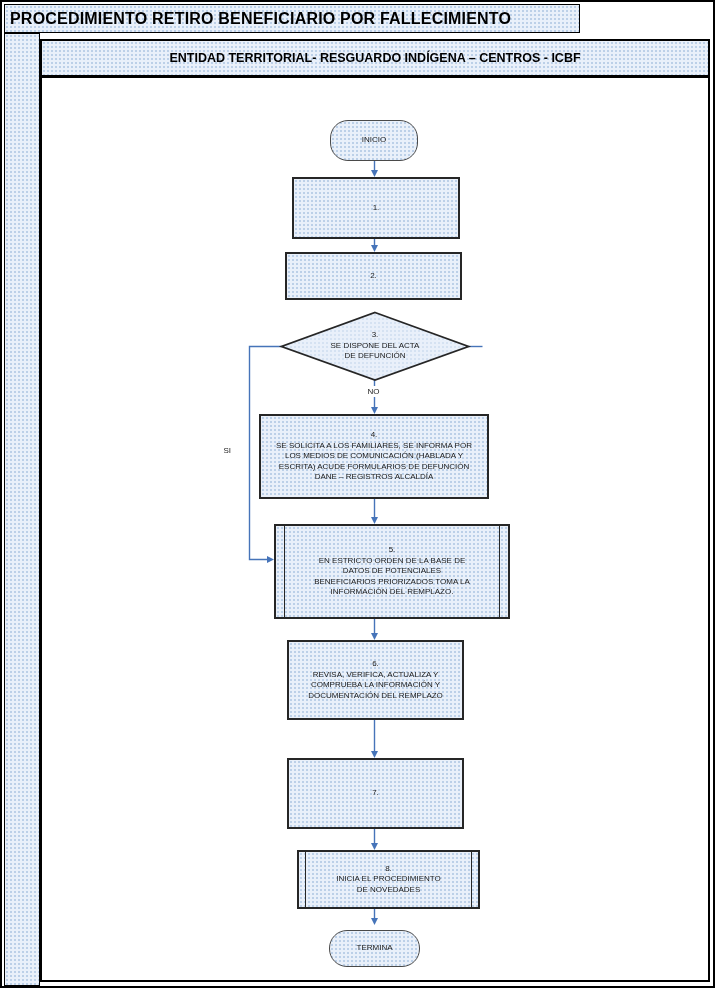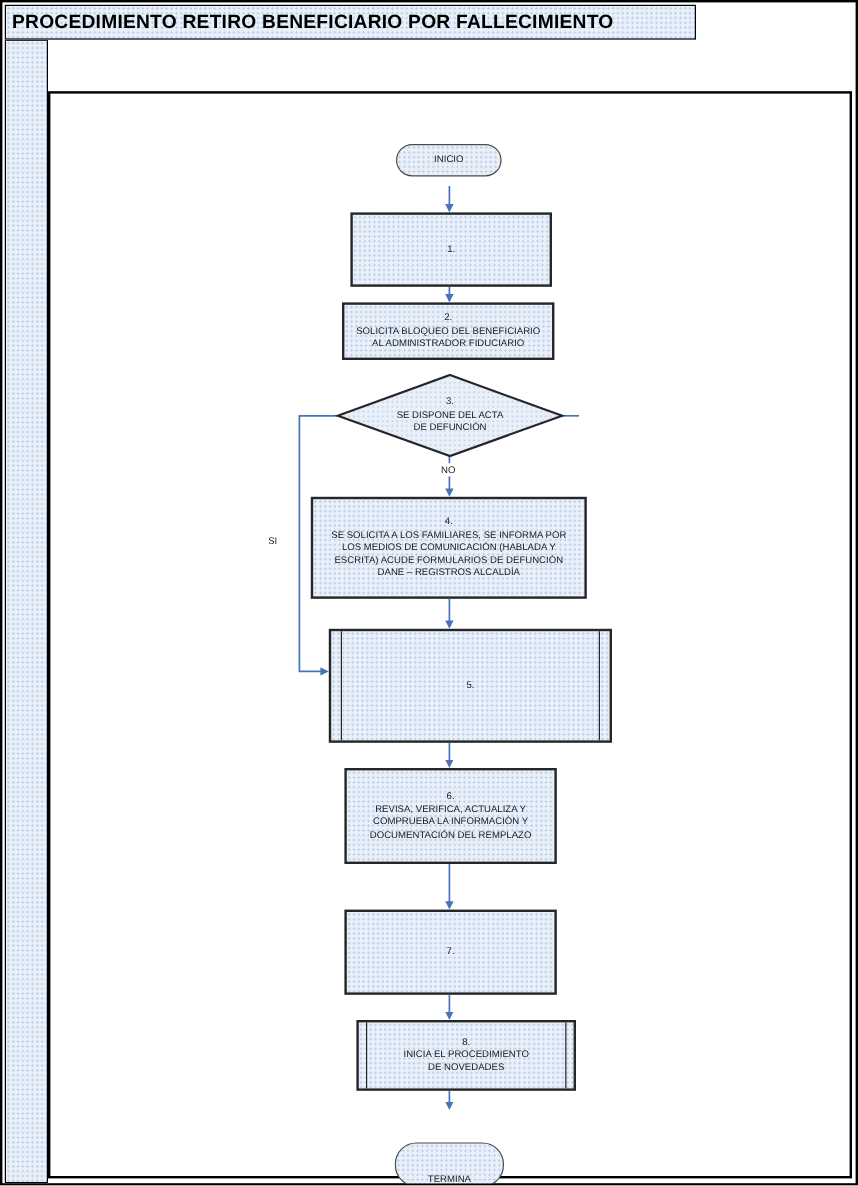--- a/index.html
+++ b/index.html
@@ -49,46 +49,49 @@
   }
   .predef-bar{
     position:absolute;top:0;bottom:0;width:0;
     border-left:1.5px solid #262626;
   }
   .edge-label{
     position:absolute;font-size:8px;color:#222;background:#fff;
     line-height:11px;text-align:center;
   }
   
-  #node-start{left:328px;top:118px;width:88px;height:27px;}
+  #node-start{left:328px;top:118px;width:88px;height:41px;}
   #node-1{left:290px;top:175px;width:168px;height:62px;padding:0 32px;}
   #node-2{left:283px;top:250px;width:177px;height:48px;padding:0 3px;}
   #node-3-text{left:323px;top:326px;width:100px;height:36px;display:flex;flex-direction:column;
     align-items:center;justify-content:center;text-align:center;font-size:8px;line-height:10.5px;}
   #node-3-text .txt{white-space:pre-line;}
   #node-4{left:257px;top:412px;width:230px;height:85px;padding:0 6px;}
   #node-5{left:272px;top:522px;width:200px;height:91px;padding:0 16px;position:absolute;}
   #node-6{left:285px;top:638px;width:177px;height:80px;padding:0 16px;}
   #node-7{left:285px;top:756px;width:177px;height:71px;padding:0 8px;}
   #node-8{left:295px;top:848px;width:155px;height:55px;padding:0 12px;position:absolute;}
-  #node-end{left:327px;top:950px;width:91px;height:37px;justify-content:flex-end;}
+  #node-end{left:327px;top:928px;width:91px;height:37px;}
   #label-no{left:358px;top:384px;width:27px;}
   #label-si{left:210px;top:443px;width:19px;text-align:right;}
 </style>
 </head>
 <body>
 
 <div id="page">
 
   <div id="title-bar" class="abs dotted">
     <span>PROCEDIMIENTO RETIRO BENEFICIARIO POR FALLECIMIENTO</span>
   </div>
 
   <div id="left-lane" class="abs dotted"></div>
 
+  <div id="lane-header" class="abs dotted">
+    <span>ENTIDAD TERRITORIAL- RESGUARDO INDÍGENA – CENTROS - ICBF</span>
+  </div>
 
   <div id="canvas" class="abs"></div>
 
   <svg id="connector-layer" class="abs" viewBox="0 0 715 988">
     <defs>
       <pattern id="dots" width="4" height="4" patternUnits="userSpaceOnUse">
         <rect width="4" height="4" fill="#e9f0fa"></rect>
         <circle cx="1" cy="1" r="0.8" fill="#bcd0e8"></circle>
       </pattern>
       <marker id="arrowhead" markerUnits="userSpaceOnUse" markerWidth="8" markerHeight="8" refX="1" refY="3.5" orient="auto">
@@ -113,42 +116,44 @@
   <div id="node-start" class="abs node terminator dotted">
     <span class="txt">INICIO</span>
   </div>
 
   <div id="node-1" class="abs node proc dotted">
     <span class="num">1.</span>
   </div>
 
   <div id="node-2" class="abs node proc dotted">
     <span class="num">2.</span>
-    <span class="txt">SOLICITA BLOQUEO DEL BENEFICIARIO
-AL ADMINISTRADOR FIDUCIARIO</span>
   </div>
 
   <div id="node-3-text" class="abs">
     <span class="num">3.</span>
     <span class="txt">SE DISPONE DEL ACTA
 DE DEFUNCIÓN</span>
   </div>
 
   <div id="node-4" class="abs node proc dotted">
     <span class="num">4.</span>
     <span class="txt">SE SOLICITA A LOS FAMILIARES, SE INFORMA POR
 LOS MEDIOS DE COMUNICACIÓN (HABLADA Y
 ESCRITA) ACUDE FORMULARIOS DE DEFUNCIÓN
 DANE – REGISTROS ALCALDÍA</span>
   </div>
 
   <div id="node-5" class="node proc dotted">
     <div class="predef-bar" style="left:8px;"></div>
     <div class="predef-bar" style="right:8px;"></div>
     <span class="num">5.</span>
+    <span class="txt">EN ESTRICTO ORDEN DE LA BASE DE
+DATOS DE POTENCIALES
+BENEFICIARIOS PRIORIZADOS TOMA LA
+INFORMACIÓN DEL REMPLAZO.</span>
   </div>
 
   <div id="node-6" class="abs node proc dotted">
     <span class="num">6.</span>
     <span class="txt">REVISA, VERIFICA, ACTUALIZA Y
 COMPRUEBA LA INFORMACIÓN Y
 DOCUMENTACIÓN DEL REMPLAZO</span>
   </div>
 
   <div id="node-7" class="abs node proc dotted">

